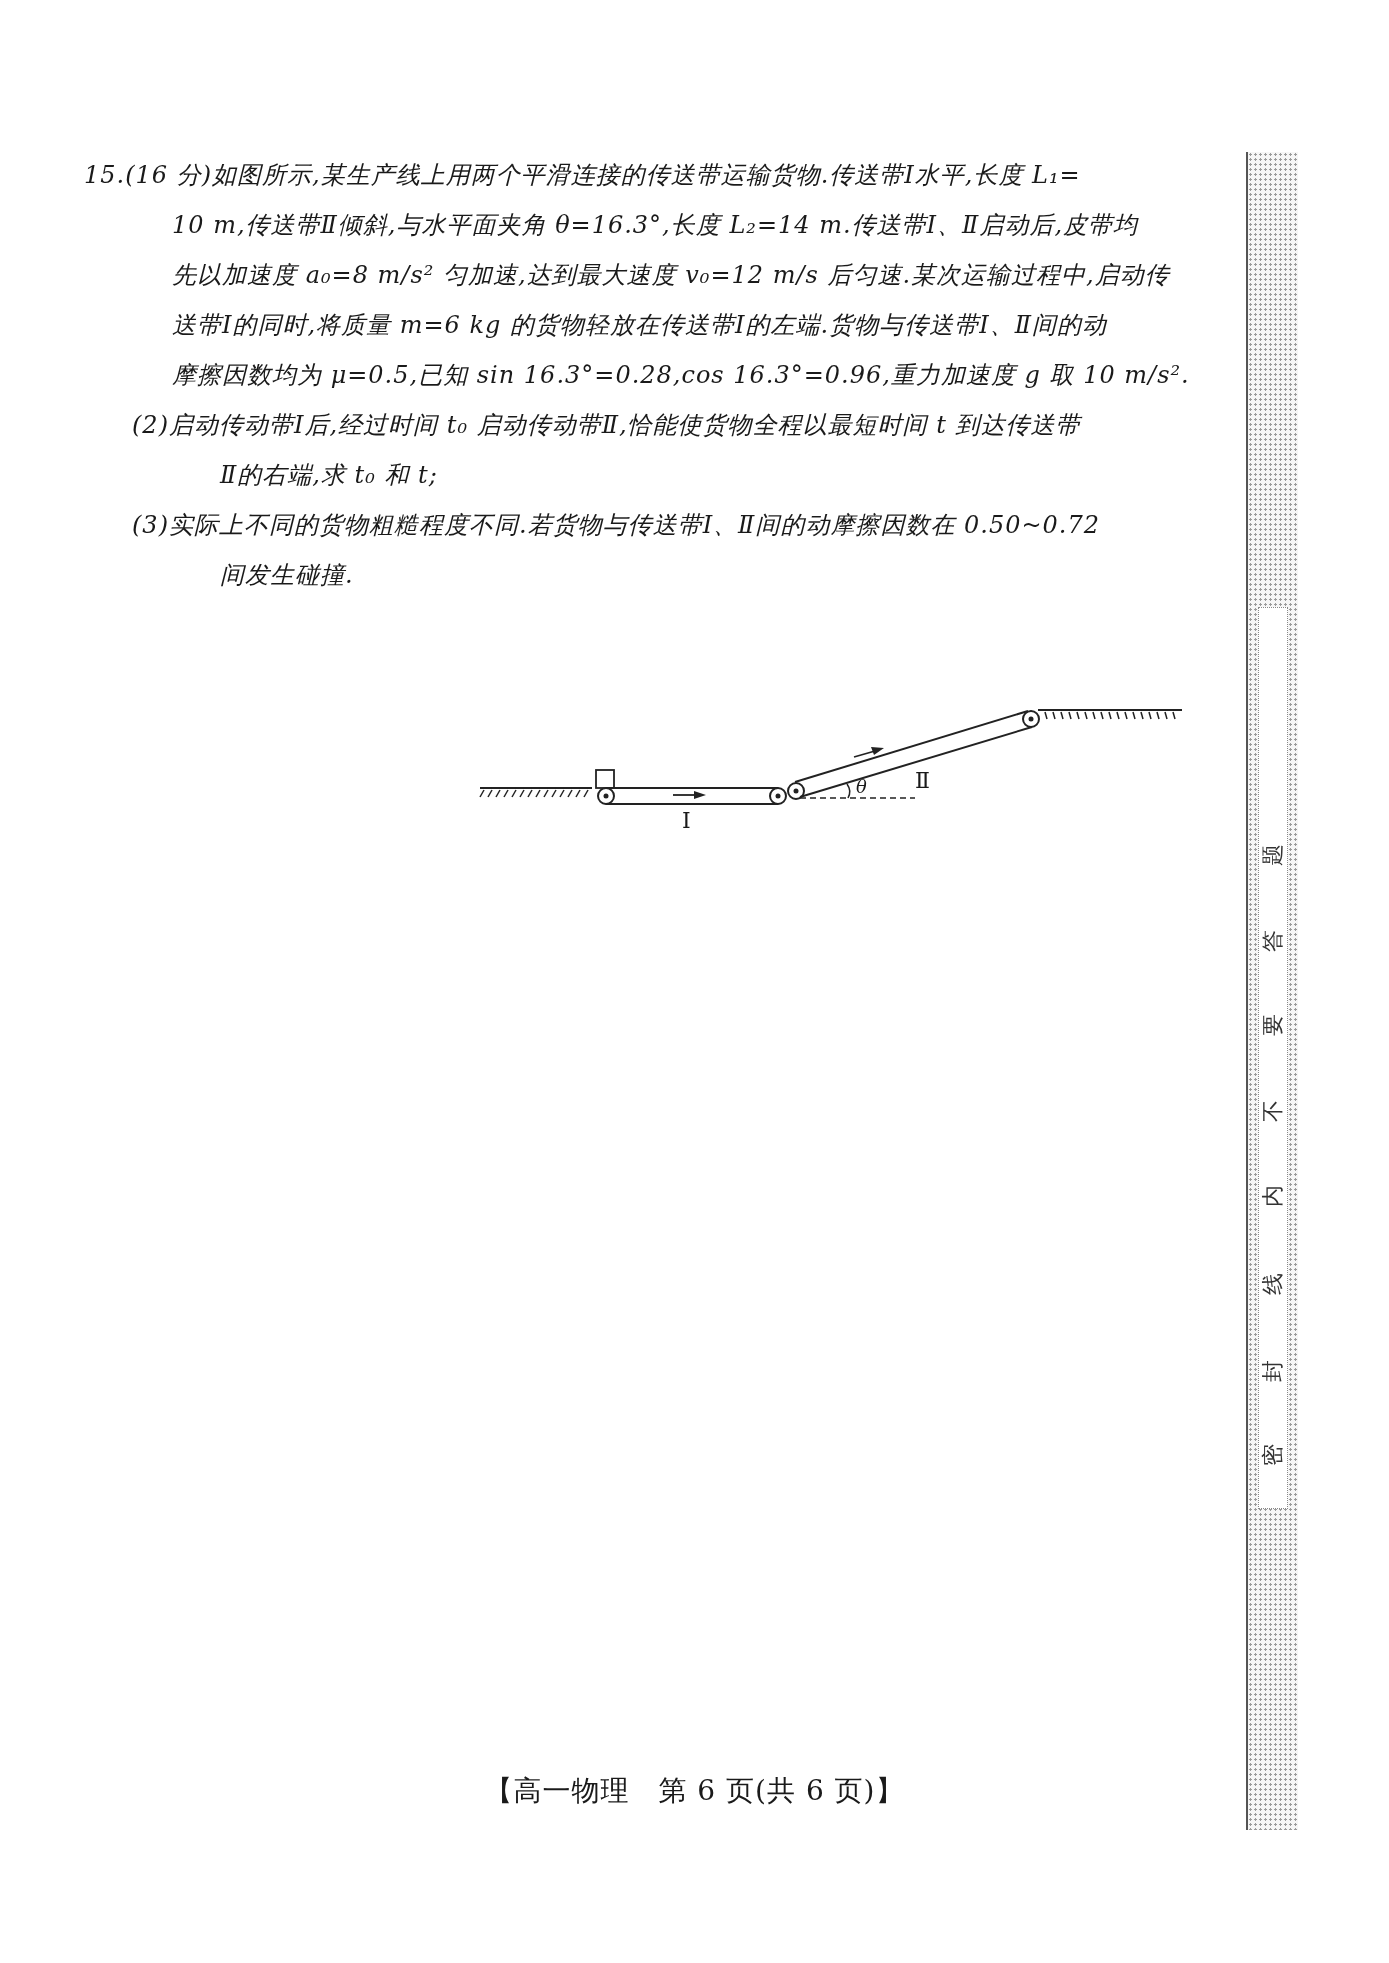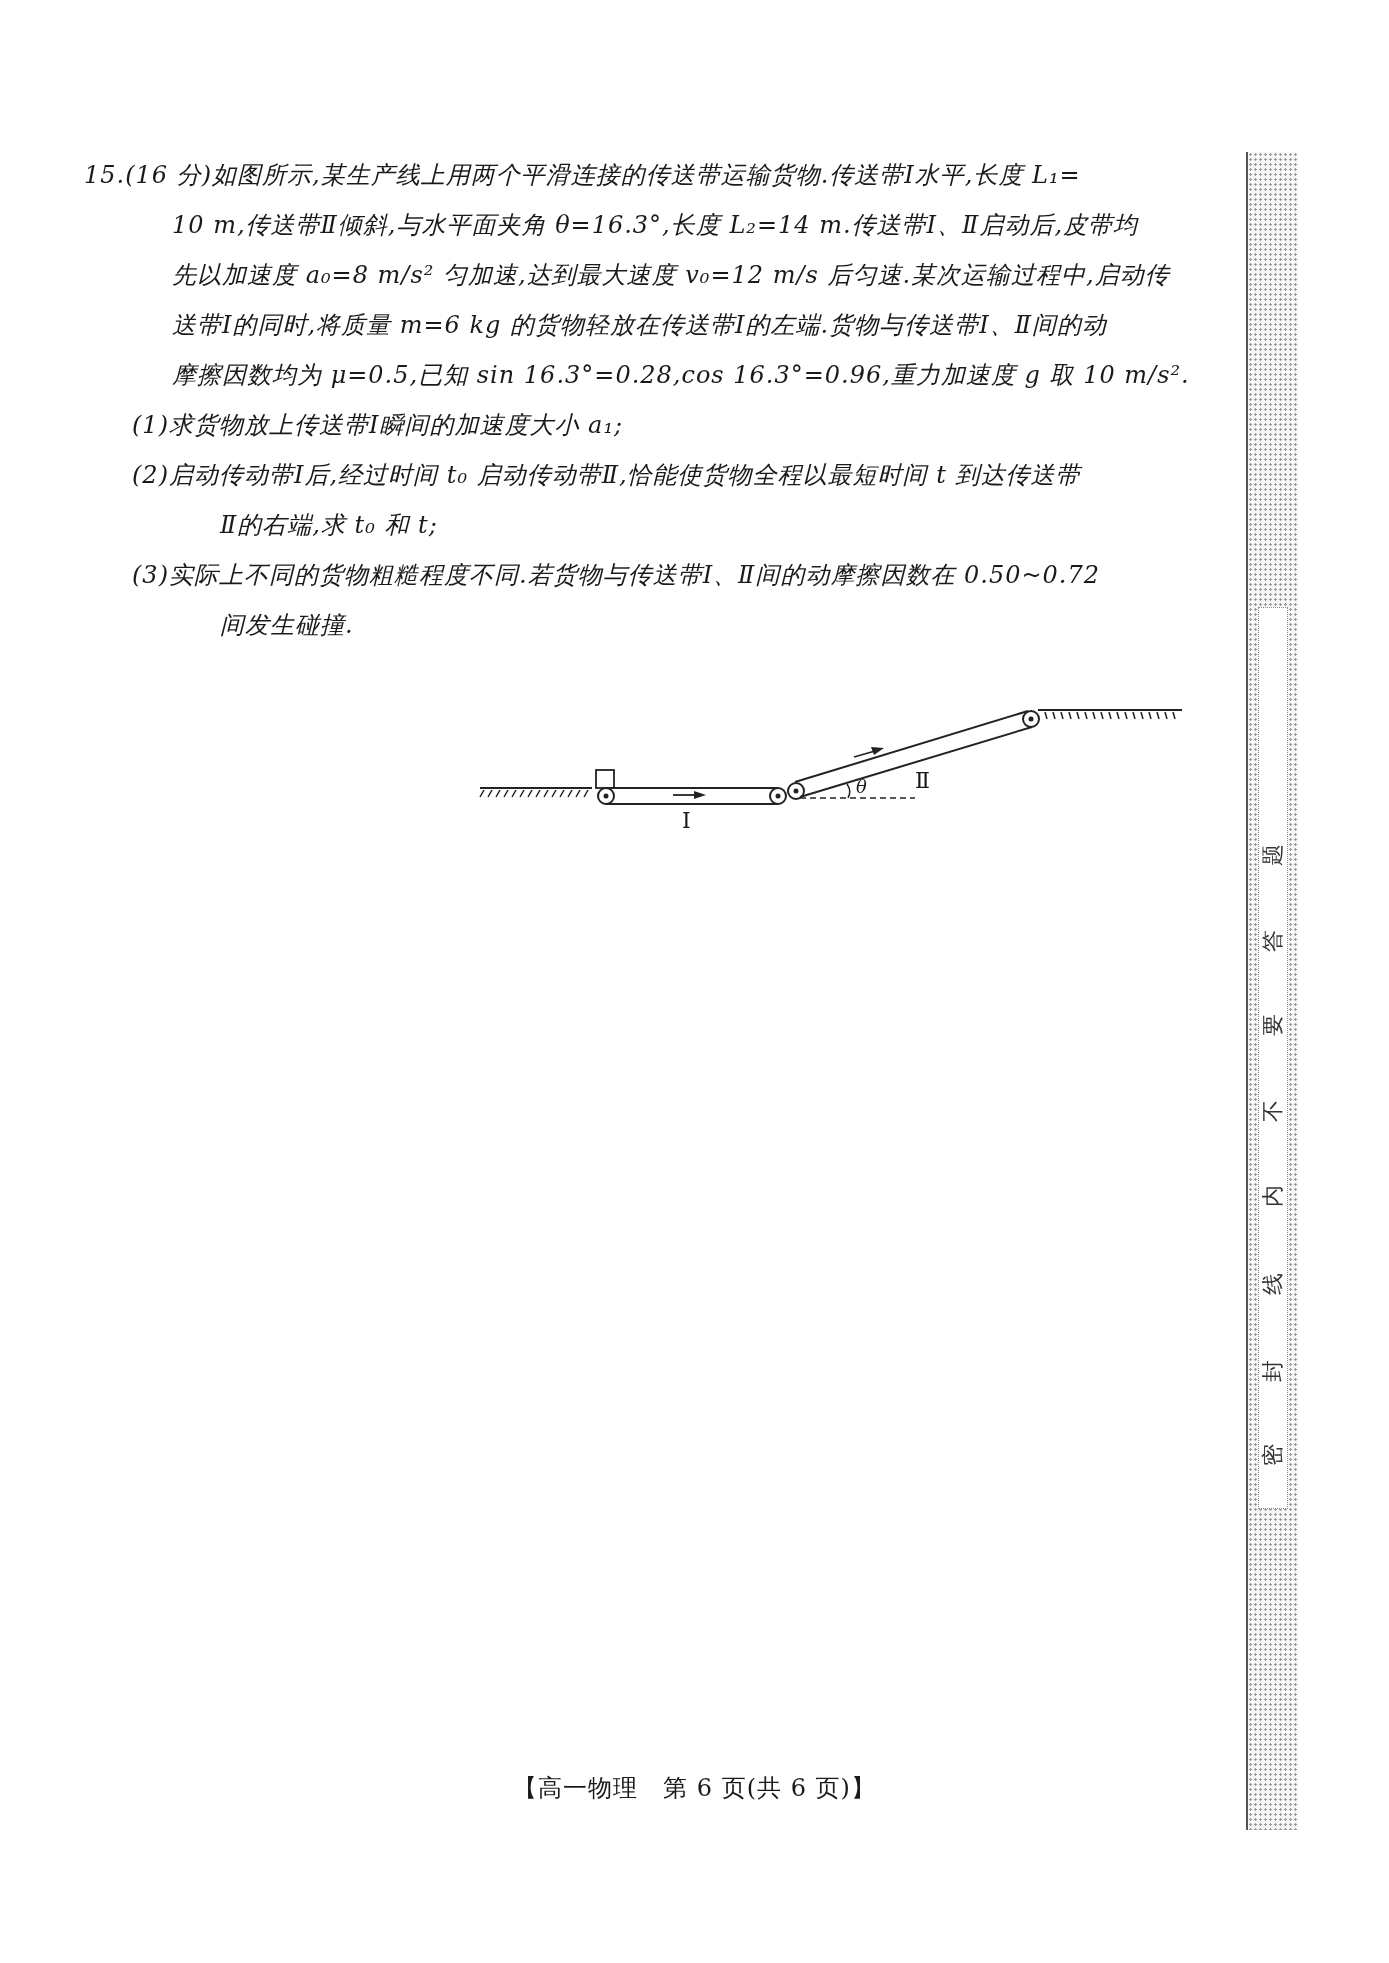--- a/index.html
+++ b/index.html
@@ -30,33 +30,32 @@
       border: 1px dotted #888;
     }
     .seal-char {
       position: absolute; left: 0; width: 28px; text-align: center;
       font-family: "DejaVu Sans", "Liberation Sans", sans-serif;
       font-size: 22px; color: #333;
       transform: rotate(-90deg);
     }
     .footer {
       position: absolute; left: 0; width: 1389px; top: 1772px; text-align: center;
-      font-size: 24px; letter-spacing: 1px;
+      font-size: 28px; letter-spacing: 1px;
     }
   </style>
 </head>
 <body>
 
 <div class="problem">
   <div class="line">15.(16 分)如图所示,某生产线上用两个平滑连接的传送带运输货物.传送带Ⅰ水平,长度 L₁=</div>
   <div class="line indent">10 m,传送带Ⅱ倾斜,与水平面夹角 θ=16.3°,长度 L₂=14 m.传送带Ⅰ、Ⅱ启动后,皮带均</div>
   <div class="line indent">先以加速度 a₀=8 m/s² 匀加速,达到最大速度 v₀=12 m/s 后匀速.某次运输过程中,启动传</div>
   <div class="line indent">送带Ⅰ的同时,将质量 m=6 kg 的货物轻放在传送带Ⅰ的左端.货物与传送带Ⅰ、Ⅱ间的动</div>
   <div class="line indent">摩擦因数均为 μ=0.5,已知 sin 16.3°=0.28,cos 16.3°=0.96,重力加速度 g 取 10 m/s².</div>
-  <div class="line sub">(1)求货物放上传送带Ⅰ瞬间的加速度大小 a₁;</div>
   <div class="line sub">(2)启动传动带Ⅰ后,经过时间 t₀ 启动传动带Ⅱ,恰能使货物全程以最短时间 t 到达传送带</div>
   <div class="line sub-indent" style="padding-left:136px">Ⅱ的右端,求 t₀ 和 t;</div>
   <div class="line sub">(3)实际上不同的货物粗糙程度不同.若货物与传送带Ⅰ、Ⅱ间的动摩擦因数在 0.50~0.72</div>
   <div class="line sub-indent" style="padding-left:136px">间发生碰撞.</div>
 </div>
 
 <div class="diagram">
   <svg width="720" height="160" viewBox="0 0 720 160" xmlns="http://www.w3.org/2000/svg">
     <g stroke="#222" fill="none" stroke-width="2">
 

